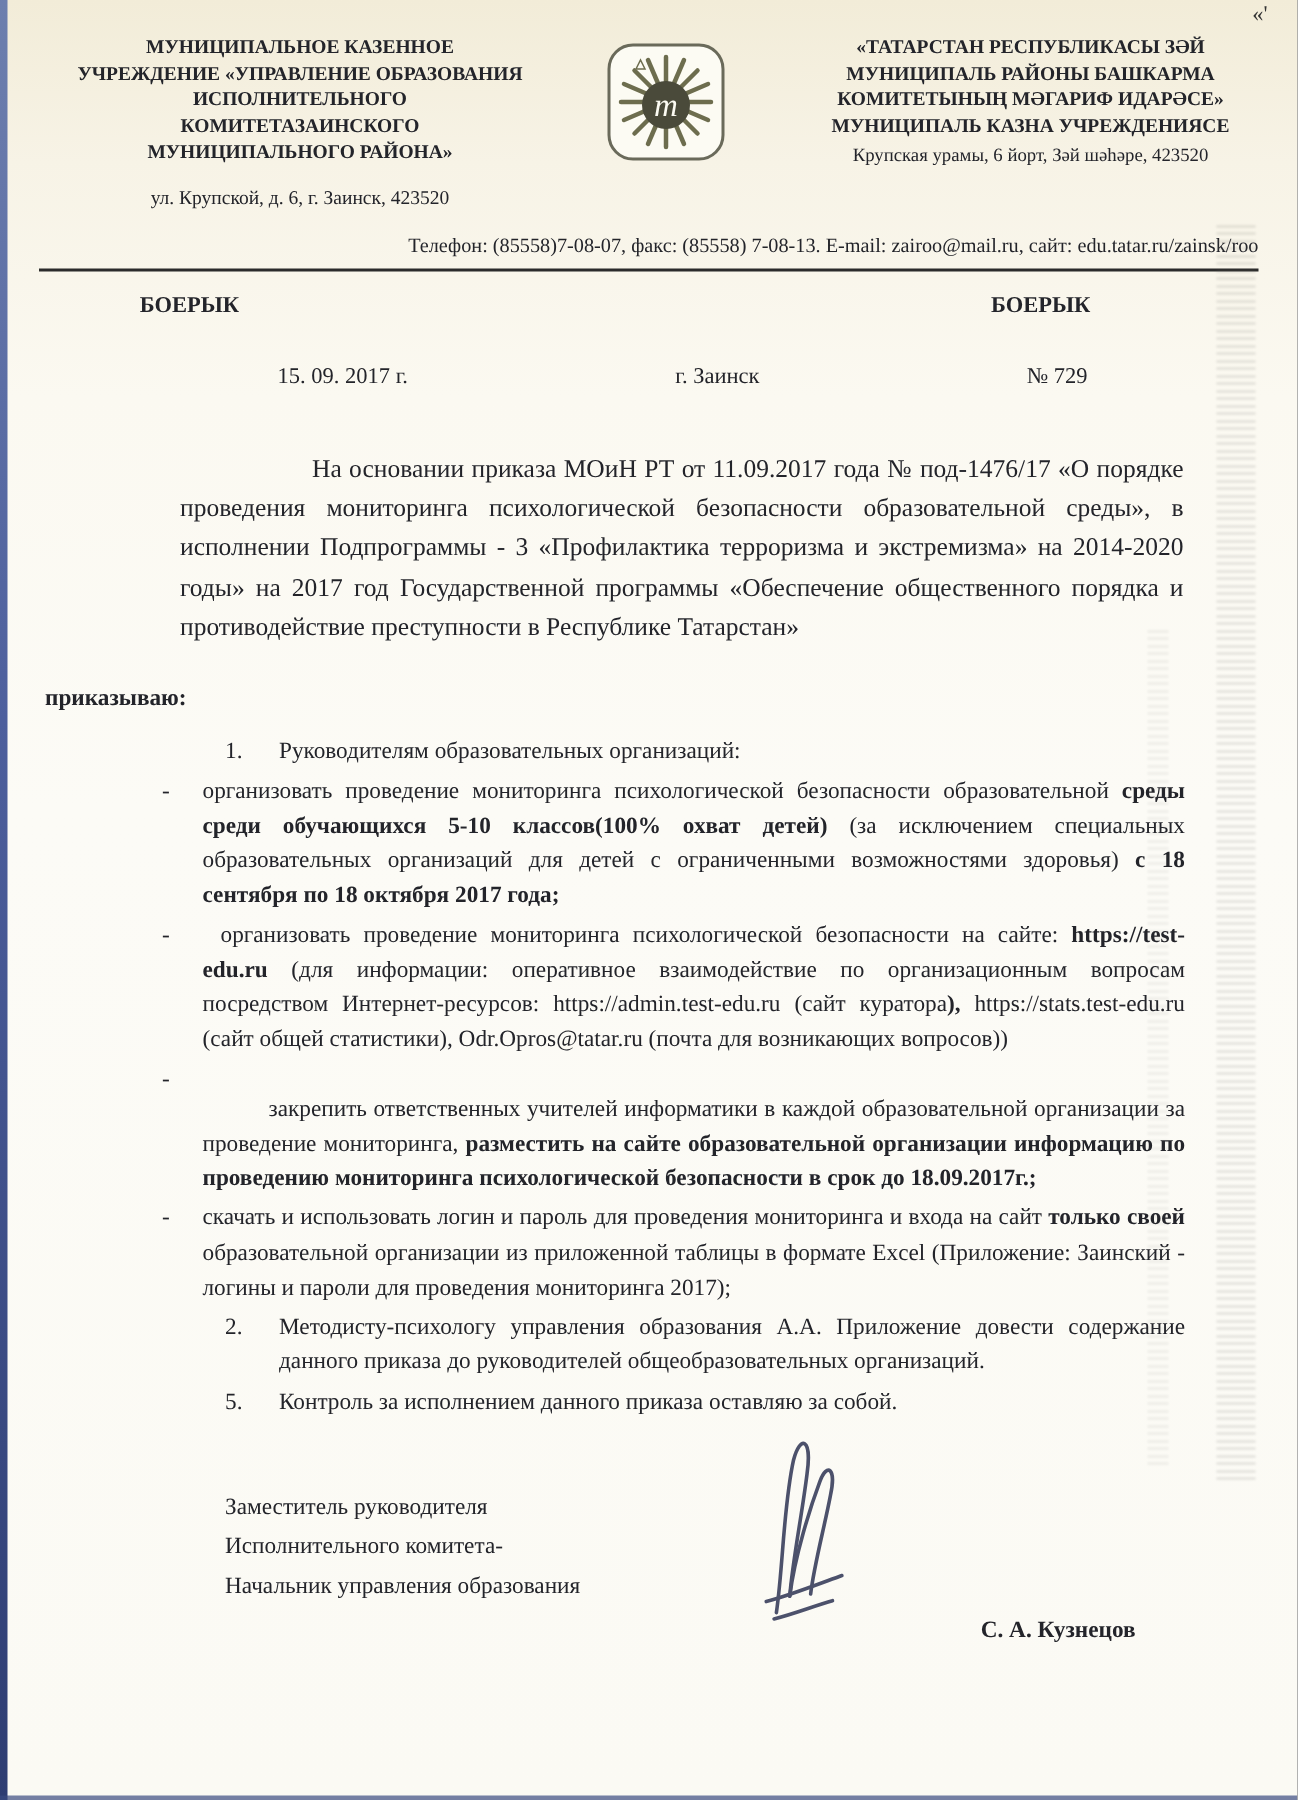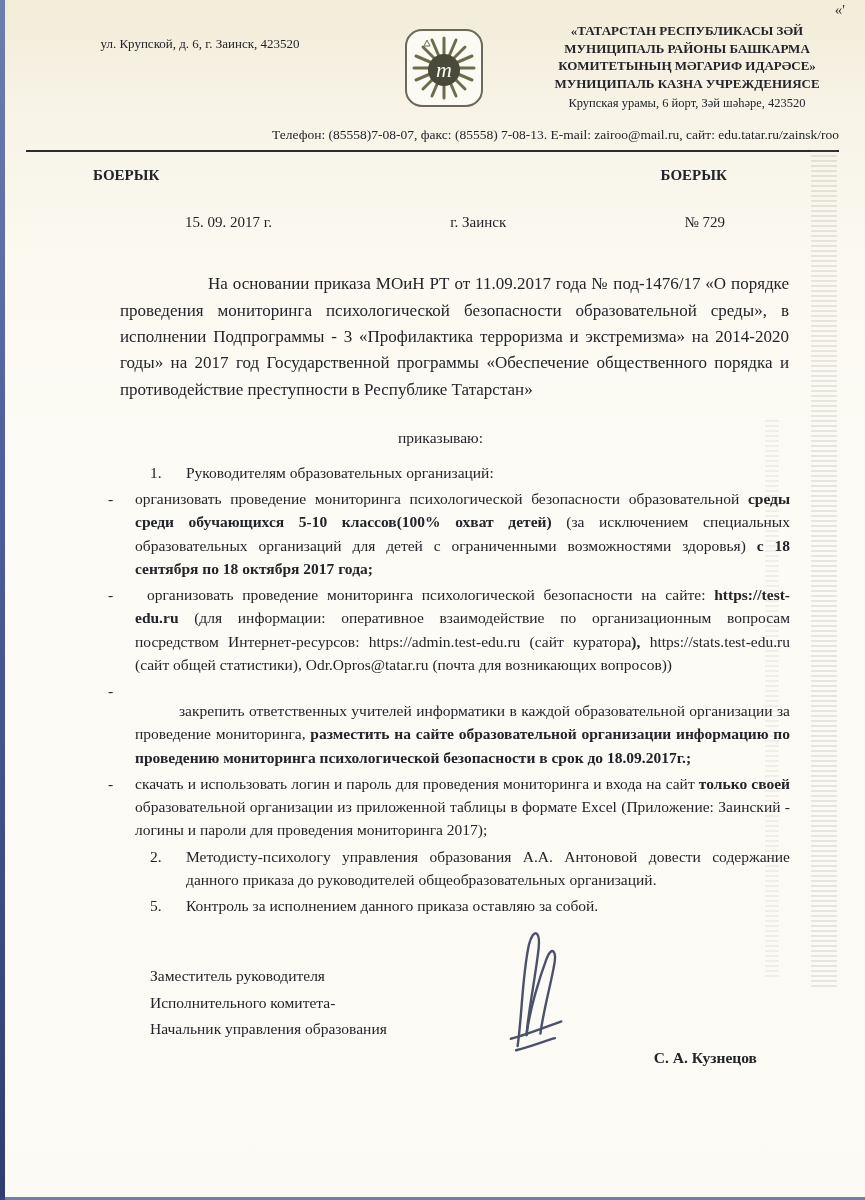--- a/index.html
+++ b/index.html
@@ -33,21 +33,21 @@
   .order-labels .cell.l{padding-right:180px;box-sizing:border-box;}
   .order-labels .cell.r{padding-left:90px;box-sizing:border-box;}
 
   .date-row{display:flex;justify-content:space-between;align-items:center;
     margin-top:30px;padding:0 140px 0 185px;font-size:15px;}
 
   .doc-title{margin:30px 0 0 122px;width:330px;font-weight:bold;font-size:15.5px;line-height:1.5;}
 
   .para{margin:40px 76px 0 120px;font-size:17px;line-height:1.55;text-align:justify;text-indent:88px;}
 
-  .resolve{margin-top:26px;text-align:center;font-weight:normal;font-size:15.5px;padding-left:16px;}
+  .resolve{margin-top:26px;font-weight:bold;font-size:15.5px;padding-left:30px;}
 
   .items{margin:14px 75px 0 108px;font-size:15.5px;line-height:1.5;}
   .item{display:flex;margin-top:3px;}
   .item .marker{flex:0 0 27px;}
   .item.num{padding-left:42px;}
   .item.num .marker{flex:0 0 36px;}
   .item .txt{flex:1;text-align:justify;}
   .item.ind1 .txt{text-indent:12px;}
   .item.ind2 .txt{text-indent:44px;margin-top:20px;}
 
@@ -64,20 +64,21 @@
 <div class="page">
 
   <div class="scan-edge-left"></div>
   <div class="scan-edge-bottom"></div>
   <div class="bleed b1"></div>
   <div class="bleed b2"></div>
   <div class="corner-mark">«'</div>
 
   <div class="header">
     <div class="org left">
+      <div class="name">МУНИЦИПАЛЬНОЕ КАЗЕННОЕ УЧРЕЖДЕНИЕ «УПРАВЛЕНИЕ ОБРАЗОВАНИЯ ИСПОЛНИТЕЛЬНОГО КОМИТЕТАЗАИНСКОГО МУНИЦИПАЛЬНОГО РАЙОНА»</div>
       <div class="addr">ул. Крупской, д. 6, г. Заинск, 423520</div>
     </div>
 
     <div class="logo-wrap">
       <svg width="84" height="84" viewBox="0 0 84 84">
         <rect x="4" y="4" width="76" height="76" rx="16" fill="#fcfbf3" stroke="#6a6a5a" stroke-width="2"></rect>
         <g stroke="#6d6d4e" stroke-width="3" stroke-linecap="round">
           <line x1="42" y1="42" x2="42" y2="12"></line>
             <line x1="42" y1="42" x2="42" y2="72"></line>
           <line x1="42" y1="42" x2="12" y2="42"></line>
@@ -141,21 +142,21 @@
     <div class="item ind2">
       <span class="marker">-</span>
       <span class="txt t"><span>закрепить ответственных учителей  информатики в каждой образовательной организации за проведение мониторинга, </span><b>разместить на сайте образовательной организации информацию по проведению мониторинга психологической безопасности в срок до 18.09.2017г.;</b></span>
     </div>
     <div class="item">
       <span class="marker">-</span>
       <span class="txt t"><span>скачать  и использовать логин и пароль для проведения мониторинга и  входа на сайт </span><b>только своей </b><span>образовательной организации  из приложенной таблицы в формате Excel (Приложение: Заинский - логины и пароли для проведения мониторинга 2017);</span></span>
     </div>
     <div class="item num">
       <span class="marker">2.</span>
-      <span class="txt t"><span>Методисту-психологу управления образования А.А. Антоновой довести содержание данного приказа  до руководителей общеобразовательных организаций.</span></span>
+      <span class="txt t"><span>Методисту-психологу управления образования А.А. Приложение довести содержание данного приказа  до руководителей общеобразовательных организаций.</span></span>
     </div>
     <div class="item num">
       <span class="marker">5.</span>
       <span class="txt t"><span>Контроль за исполнением данного приказа оставляю за собой.</span></span>
     </div>
   </div>
 
   <div class="sig-block">
     <div class="sig-lines" style="white-space:pre-line;">Заместитель руководителя
 Исполнительного комитета-

